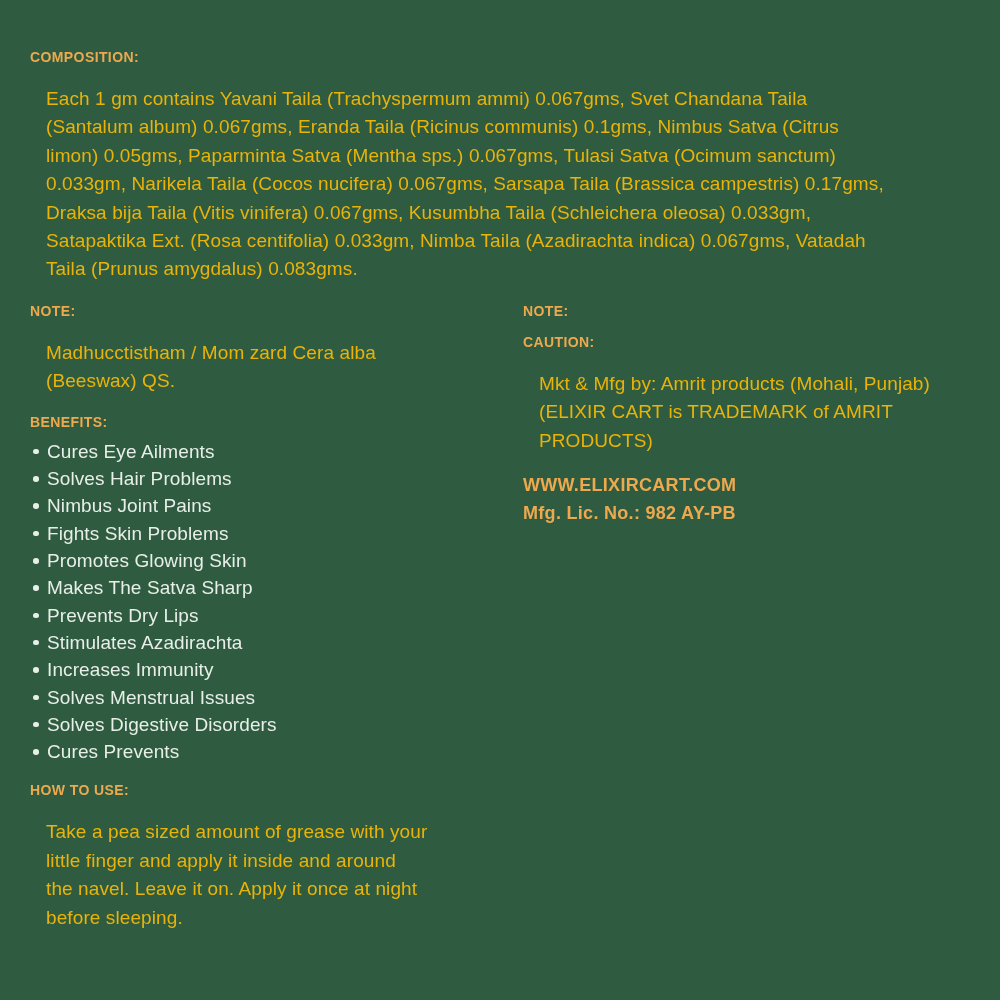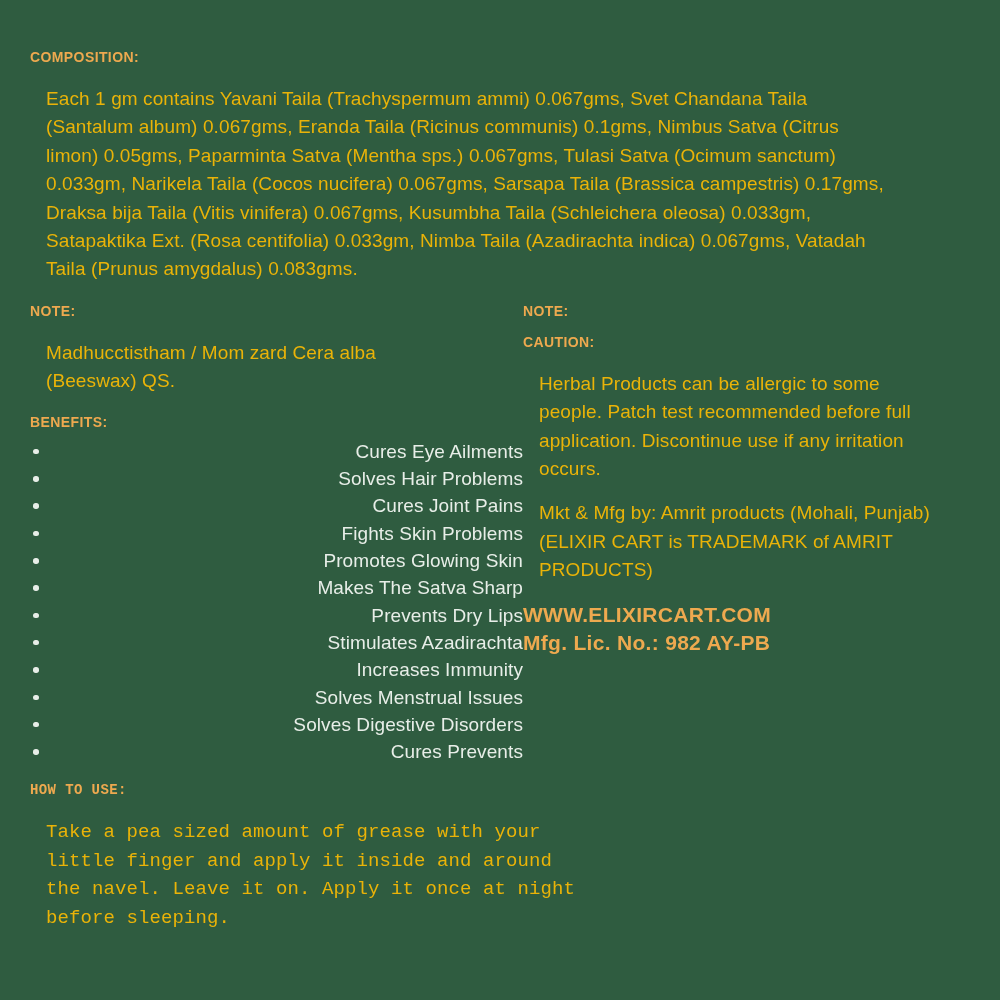--- a/index.html
+++ b/index.html
@@ -36,44 +36,43 @@
   .section-base .body-text { line-height: 28px; }
   .section-benefits { margin-top: 14px; }
   .section-benefits .heading { margin-bottom: 4px; }
   .benefits-list {
     list-style: none;
     margin: 0;
     padding: 0;
     color: #E8EEE8;
     font-size: 19px;
     letter-spacing: 0.1px;
-    text-align: right;
   }
   .benefits-list li {
     position: relative;
     padding-left: 17px;
     line-height: 27.3px;
   }
   .benefits-list li::before {
     content: "";
     position: absolute;
     left: 3px;
     top: 11px;
     width: 5.5px;
     height: 5.5px;
     border-radius: 50%;
     background: #E8EEE8;
   }
-  .section-how-to-use { margin-top: 14px; font-family: Liberation Mono, monospace; }
+  .section-how-to-use { margin-top: 14px; }
   .section-caution { margin-top: 6px; }
   .manufacturer-block { margin-top: 14px; }
   .contact-block { margin-top: 10px; }
   .contact-line {
     color: #EEA94F;
-    font-size: 21px;
+    font-size: 18px;
     font-weight: 700;
     line-height: 28.4px;
     letter-spacing: 0.3px;
     margin: 0;
   }
 </style>
 </head>
 <body>
 
 <div class="page">
@@ -97,21 +96,21 @@
         <h2 class="heading">NOTE:</h2>
         <p class="body-text">Madhucctistham / Mom zard Cera alba
 (Beeswax) QS.</p>
       </section>
 
       <section class="section-benefits">
         <h2 class="heading">BENEFITS:</h2>
         <ul class="benefits-list">
             <li>Cures Eye Ailments</li>
             <li>Solves Hair Problems</li>
-            <li>Cures Joint Pains</li>
+            <li>Nimbus Joint Pains</li>
             <li>Fights Skin Problems</li>
             <li>Promotes Glowing Skin</li>
             <li>Makes The Satva Sharp</li>
             <li>Prevents Dry Lips</li>
             <li>Stimulates Azadirachta</li>
             <li>Increases Immunity</li>
             <li>Solves Menstrual Issues</li>
             <li>Solves Digestive Disorders</li>
             <li>Cures Prevents</li>
           </ul>
@@ -128,24 +127,20 @@
     </div>
 
     <div class="col-right">
 
       <section class="section-note">
         <h2 class="heading">NOTE:</h2>
       </section>
 
       <section class="section-caution">
         <h2 class="heading">CAUTION:</h2>
-        <p class="body-text">Herbal Products can be allergic to some
-people. Patch test recommended before full
-application. Discontinue use if any irritation
-occurs.</p>
       </section>
 
       <div class="manufacturer-block">
         <p class="body-text">Mkt &amp; Mfg by: Amrit products (Mohali, Punjab)
 (ELIXIR CART is TRADEMARK of AMRIT
 PRODUCTS)</p>
       </div>
 
       <div class="contact-block">
         <p class="contact-line">WWW.ELIXIRCART.COM</p>

